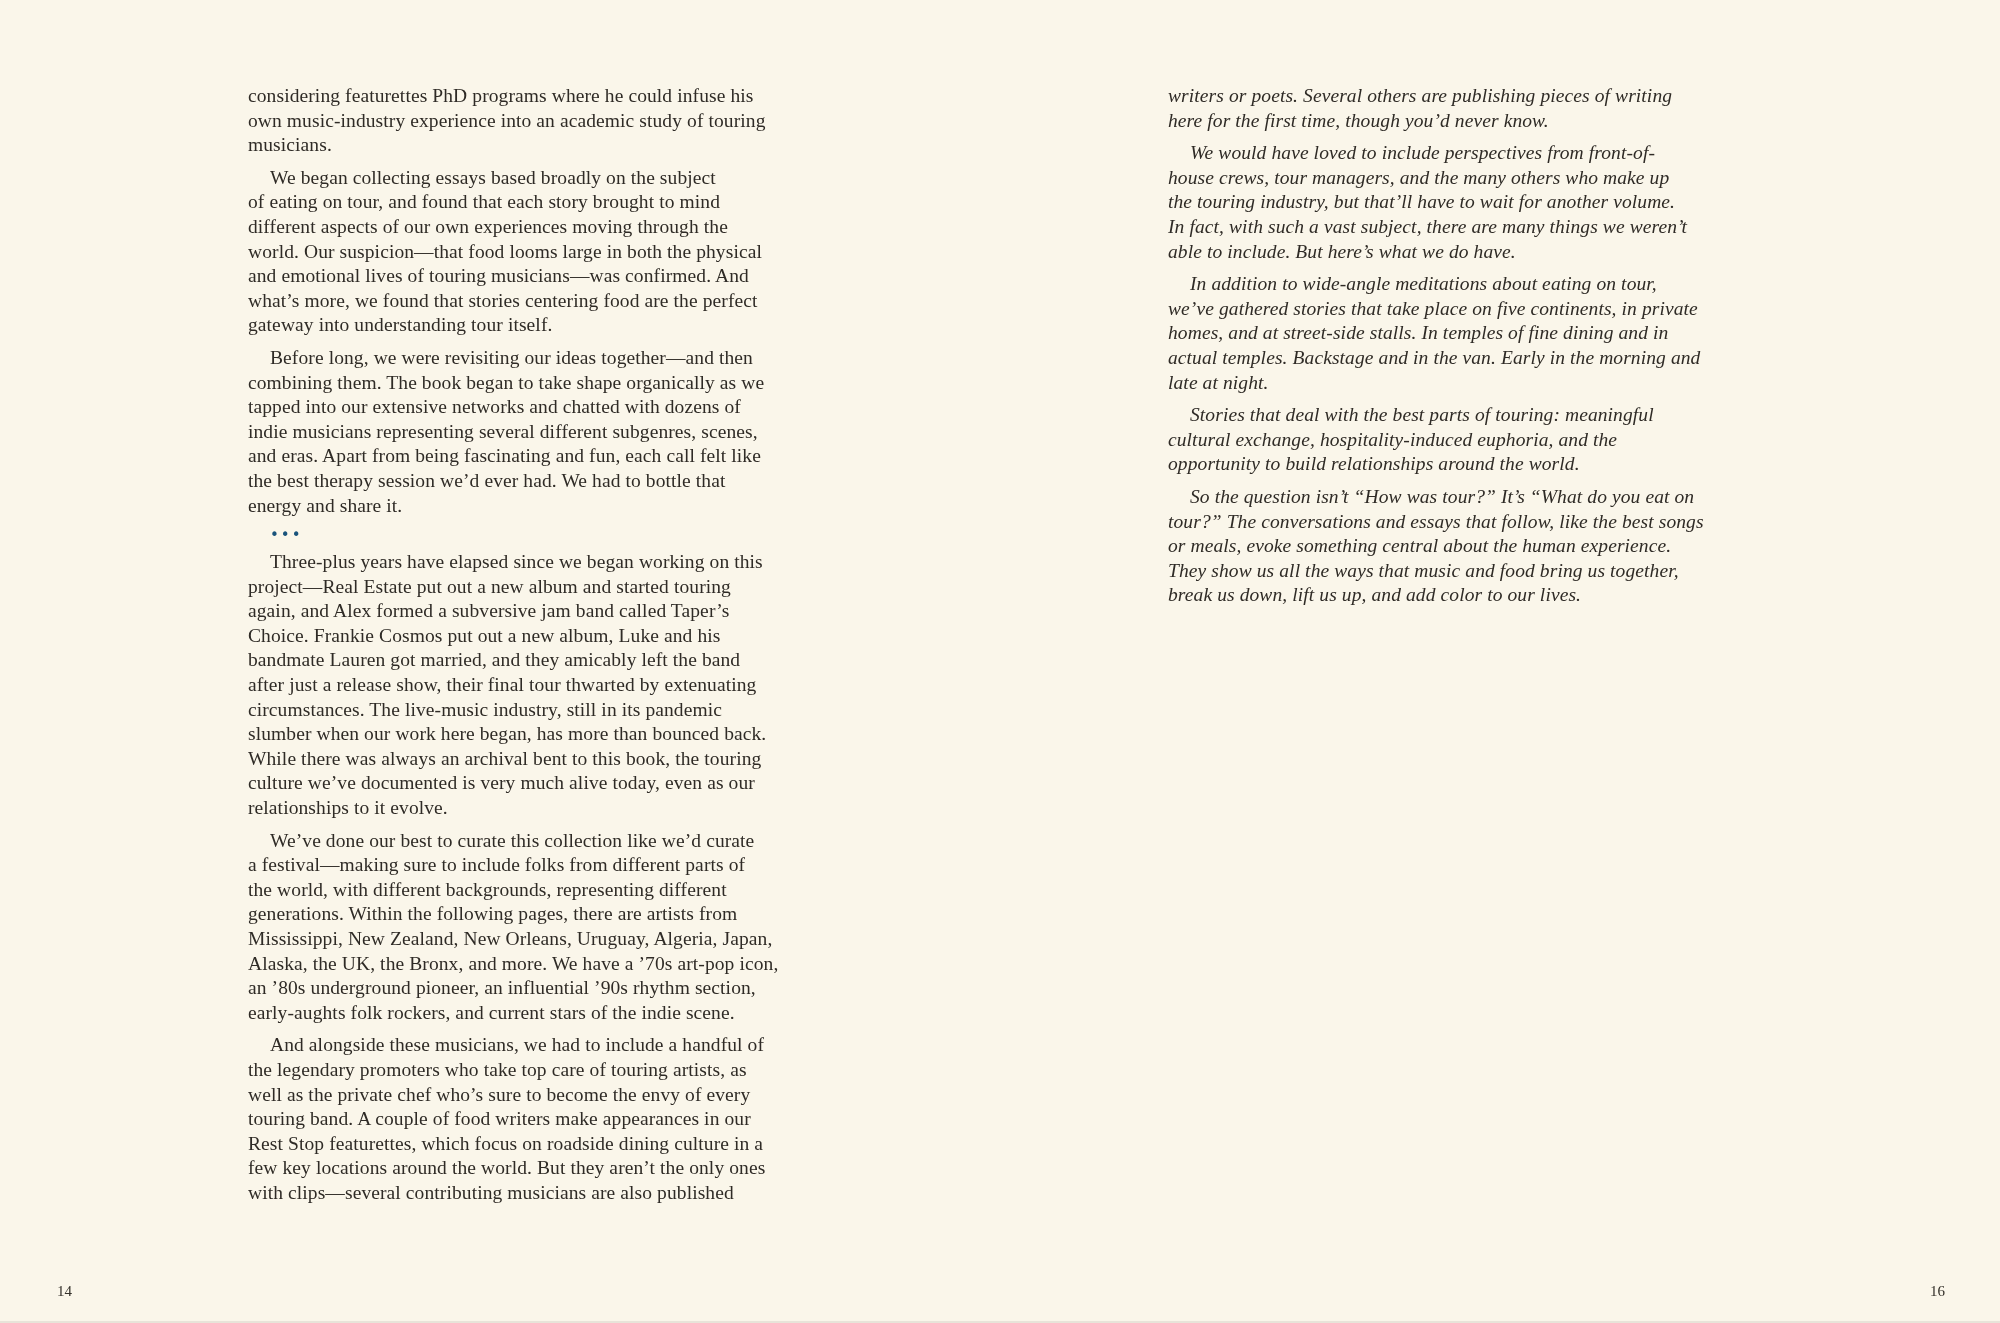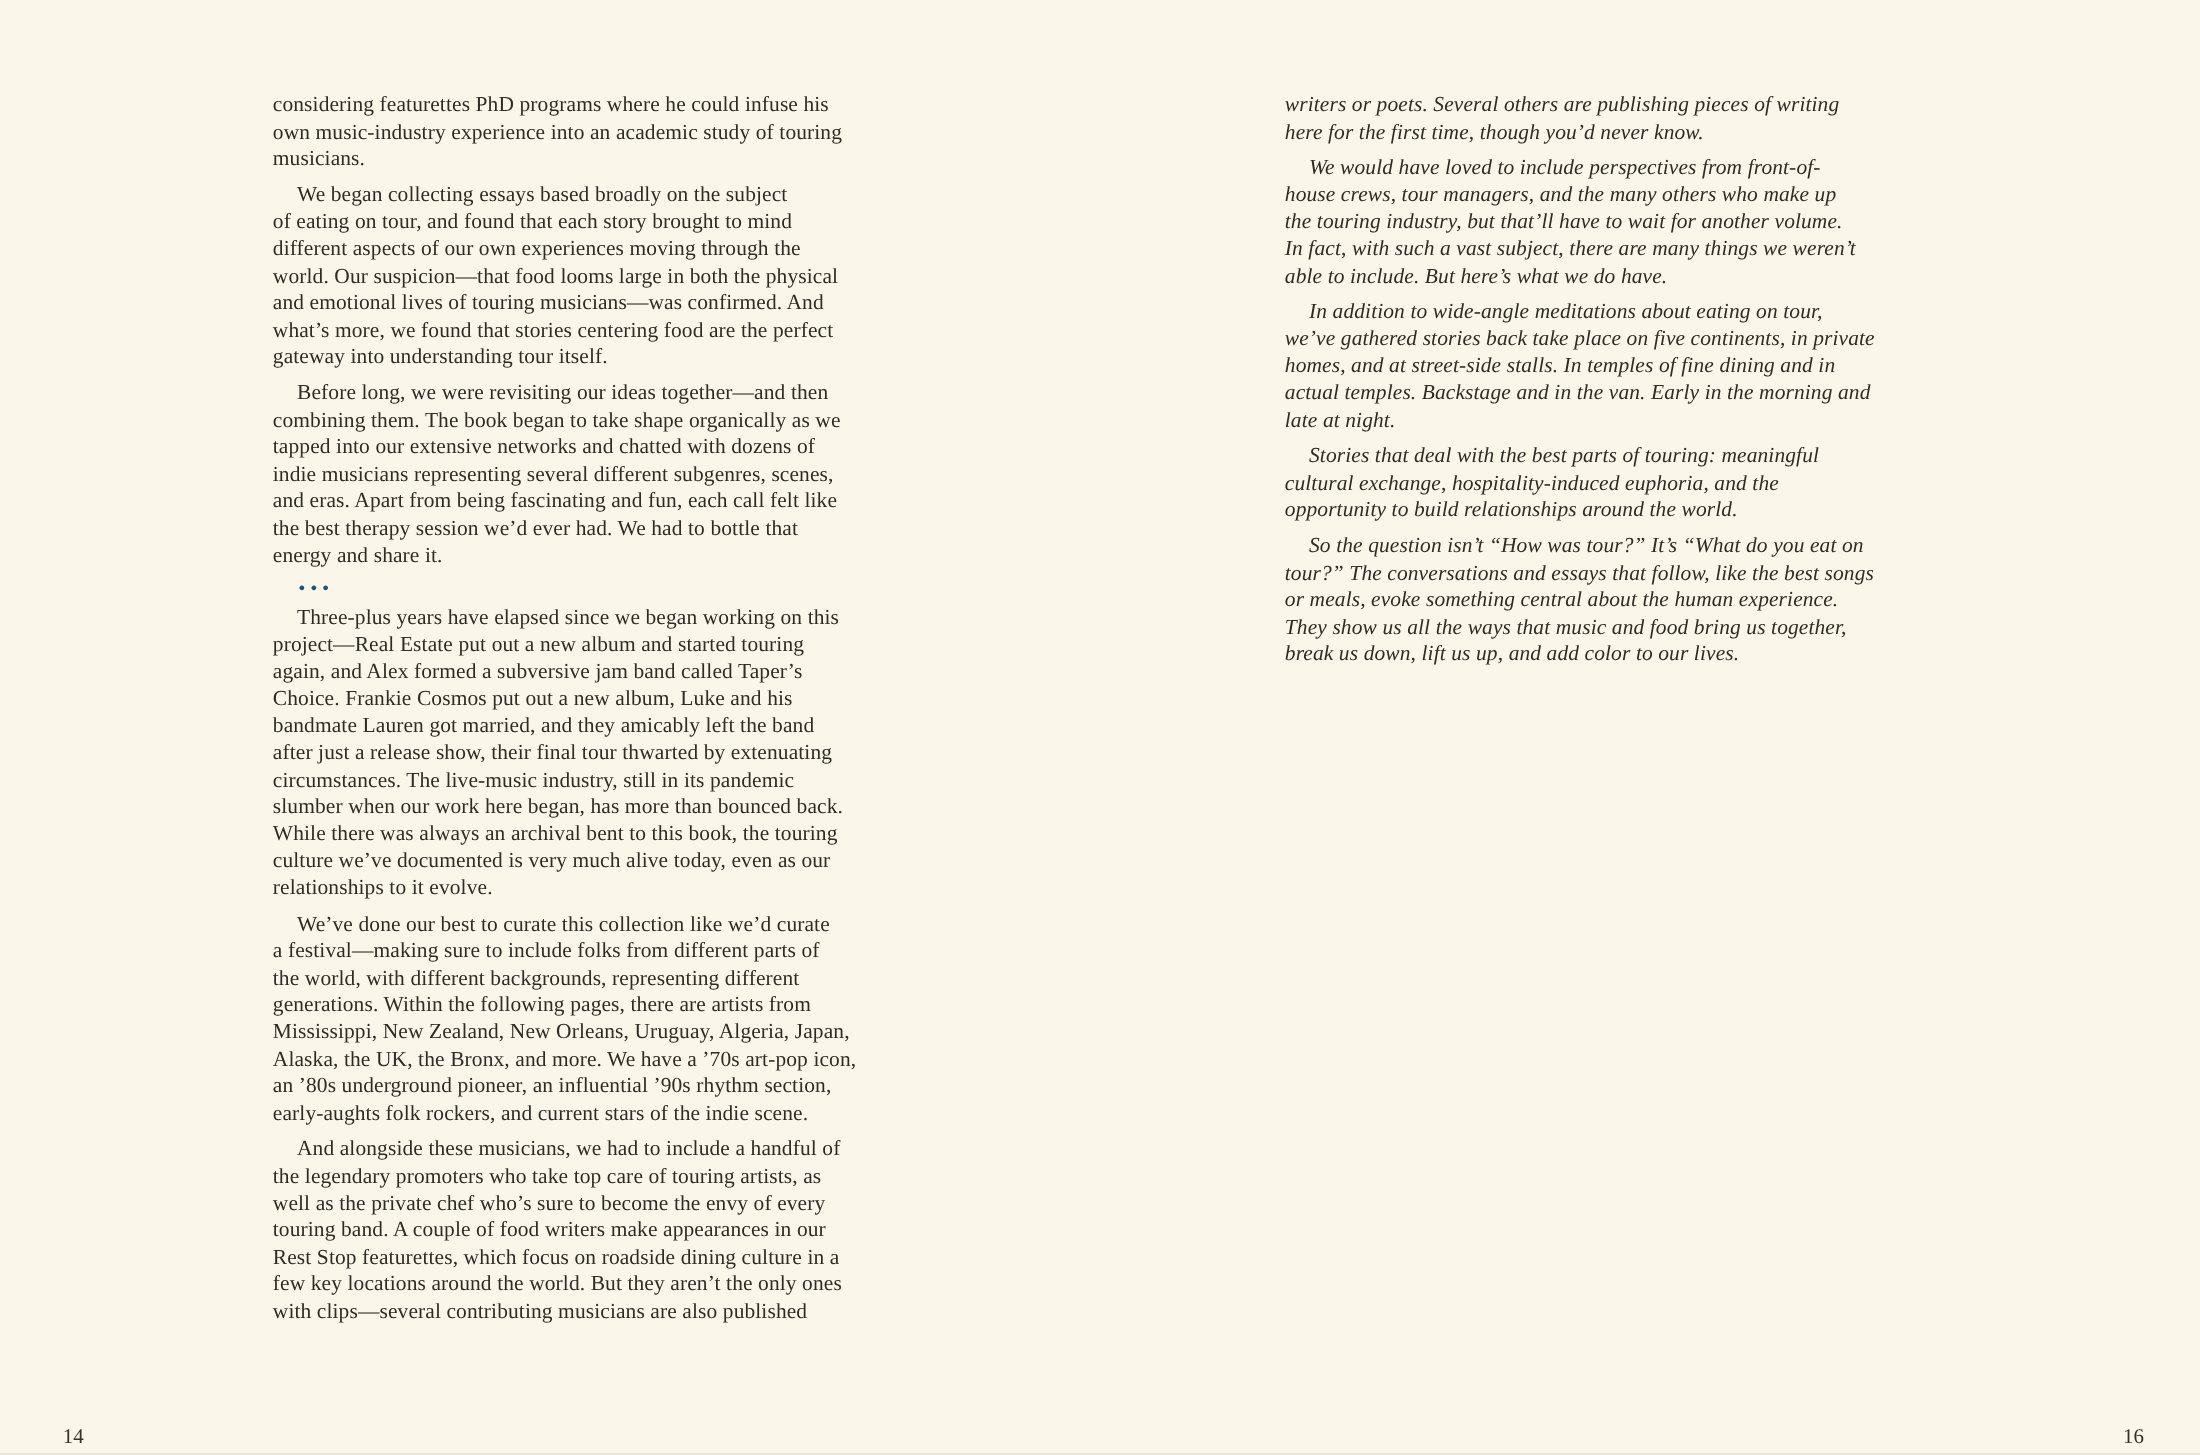--- a/index.html
+++ b/index.html
@@ -36,24 +36,23 @@
     margin: 4px 0 6px 22px;
     font-size: 15px;
     letter-spacing: 2px;
     line-height: 18px;
     color: #19537b;
     font-family: "DejaVu Sans", sans-serif;
   }
   .page-number {
     position: absolute;
     top: 1281px;
-    font-size: 19px;
+    font-size: 15px;
     line-height: 20px;
     color: #33302a;
-    margin-top: 16px;
   }
   .page-number.left  { left: 57px; }
   .page-number.right { left: 1930px; }
   .bottom-edge {
     position: absolute;
     left: 0;
     bottom: 0;
     width: 2000px;
     height: 2px;
     background: #e8e4d9;
@@ -111,21 +110,21 @@
 
 <div class="page-column right">
   <p class="para">writers or poets. Several others are publishing pieces of writing
 here for the first time, though you’d never know.</p>
   <p class="para indent">We would have loved to include perspectives from front-of-
 house crews, tour managers, and the many others who make up
 the touring industry, but that’ll have to wait for another volume.
 In fact, with such a vast subject, there are many things we weren’t
 able to include. But here’s what we do have.</p>
   <p class="para indent">In addition to wide-angle meditations about eating on tour,
-we’ve gathered stories back take place on five continents, in private
+we’ve gathered stories that take place on five continents, in private
 homes, and at street-side stalls. In temples of fine dining and in
 actual temples. Backstage and in the van. Early in the morning and
 late at night.</p>
   <p class="para indent">Stories that deal with the best parts of touring: meaningful
 cultural exchange, hospitality-induced euphoria, and the
 opportunity to build relationships around the world.</p>
   <p class="para indent">So the question isn’t “How was tour?” It’s “What do you eat on
 tour?” The conversations and essays that follow, like the best songs
 or meals, evoke something central about the human experience.
 They show us all the ways that music and food bring us together,

